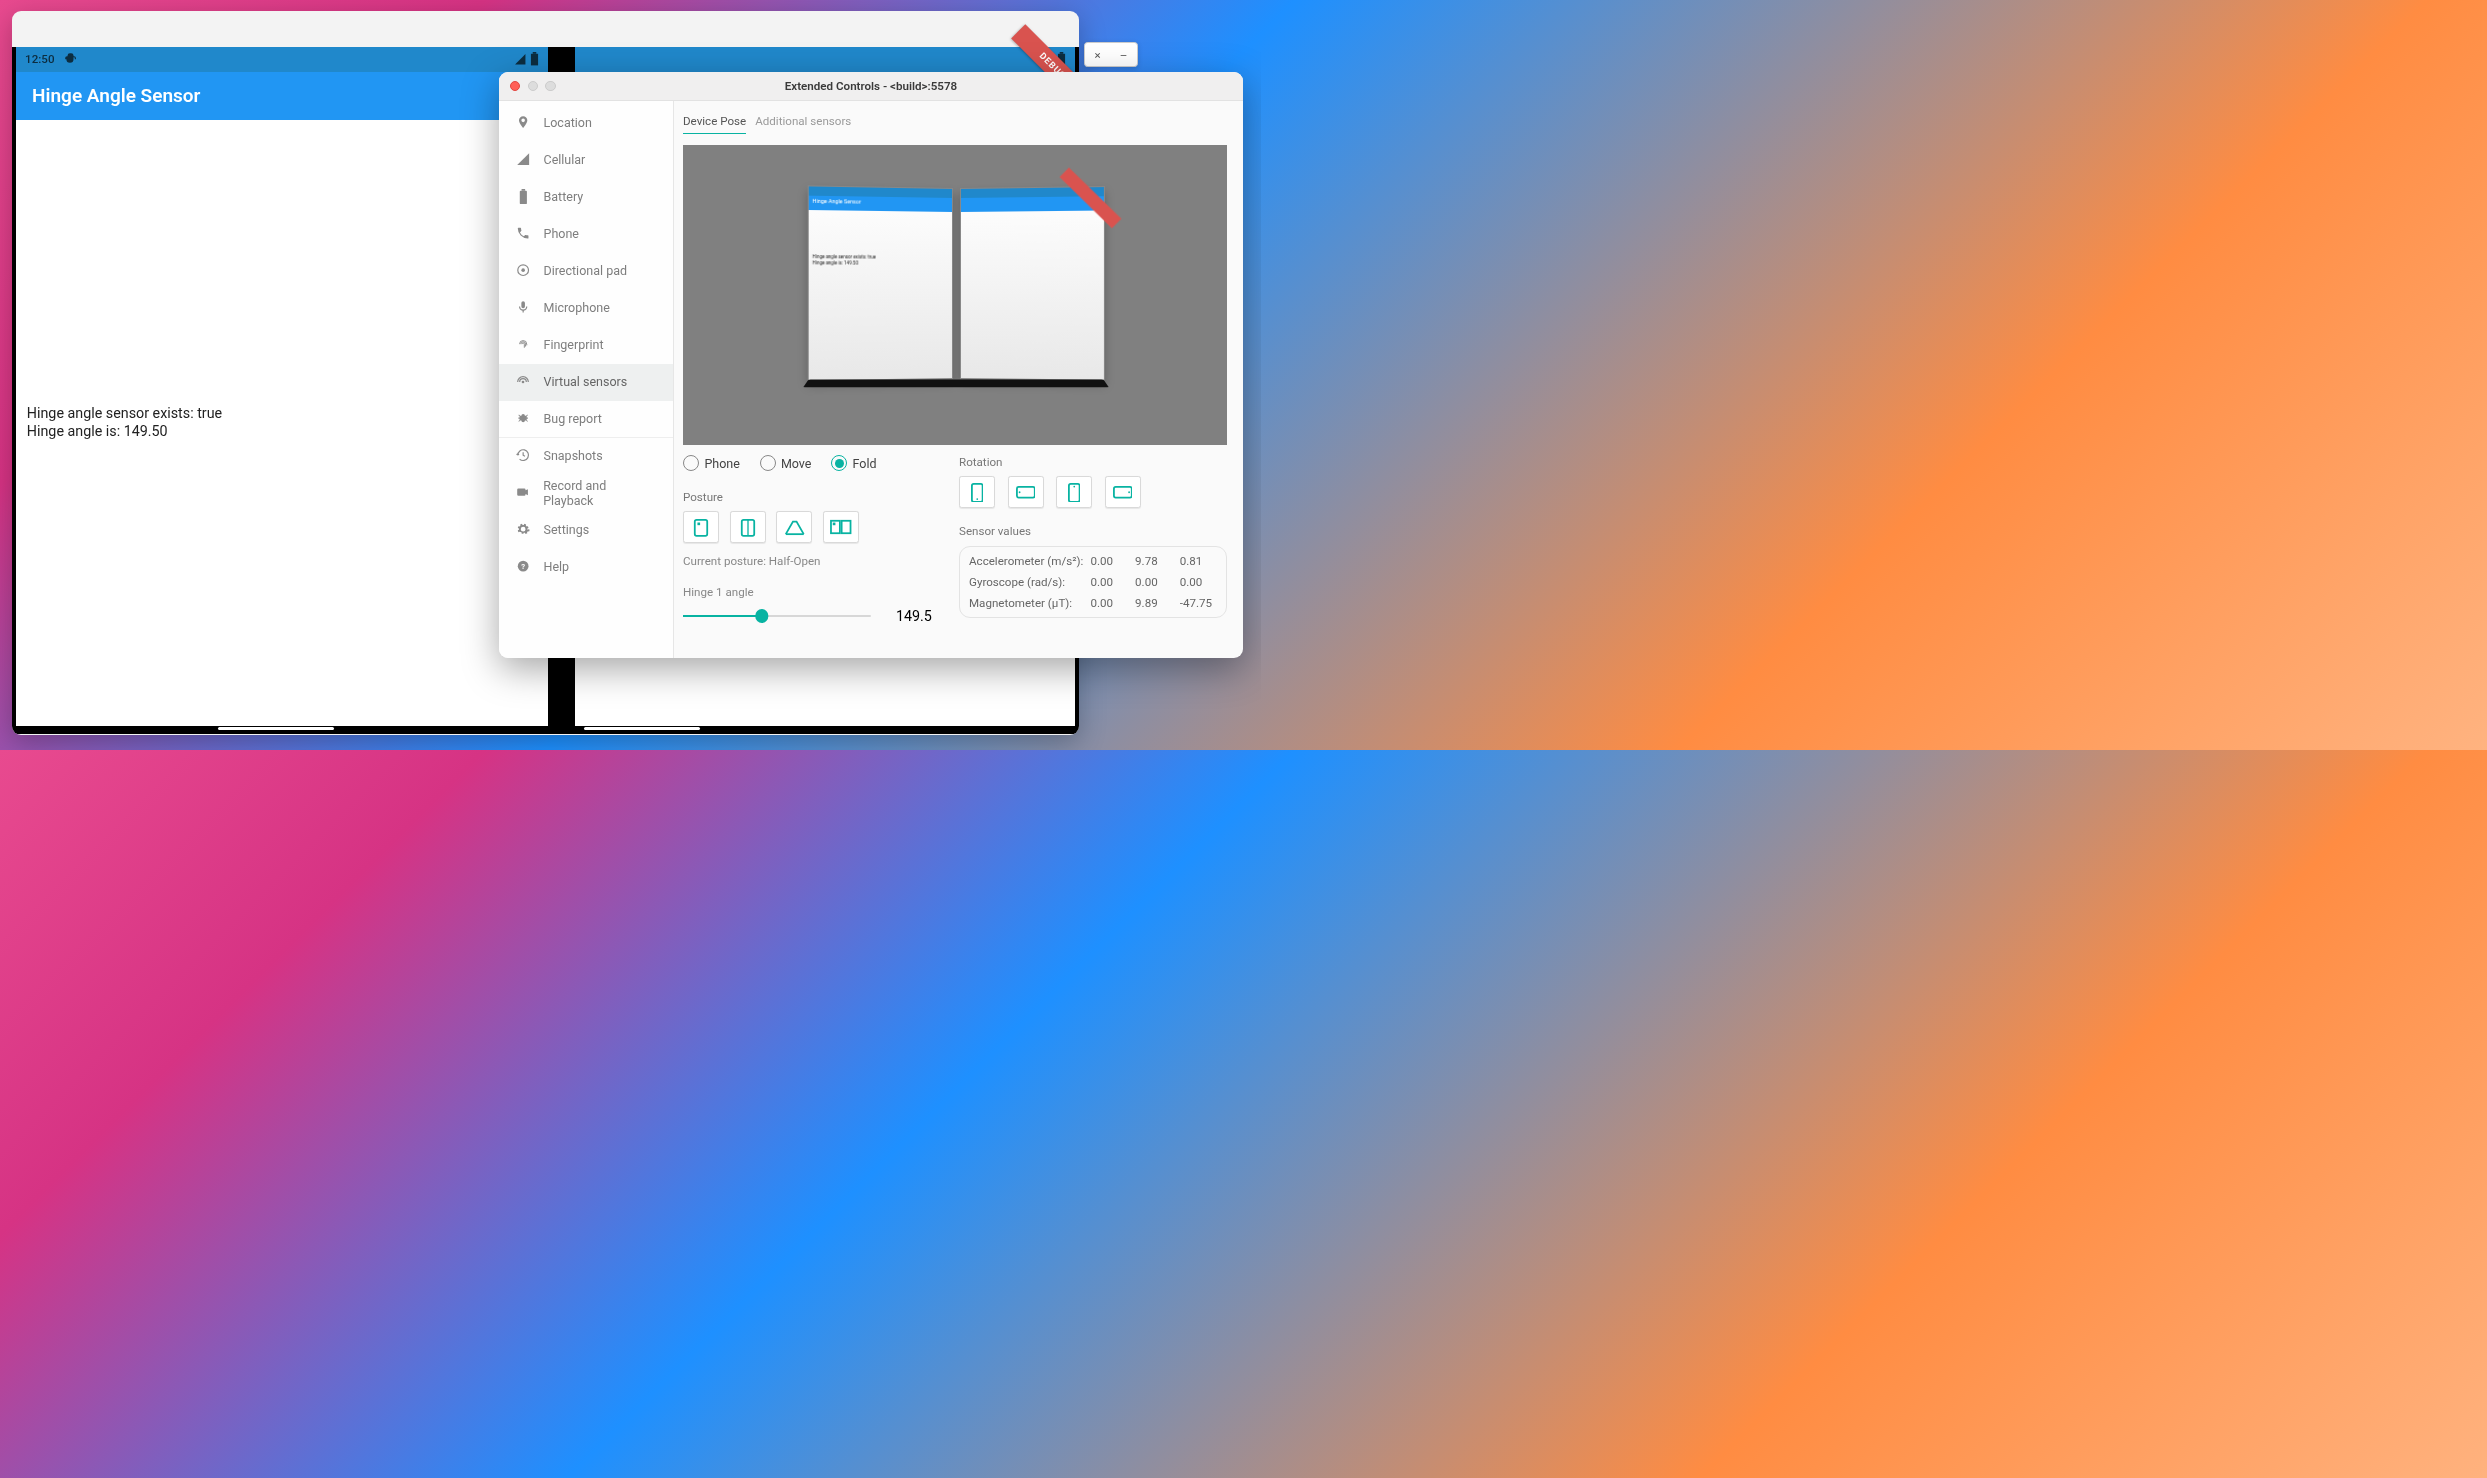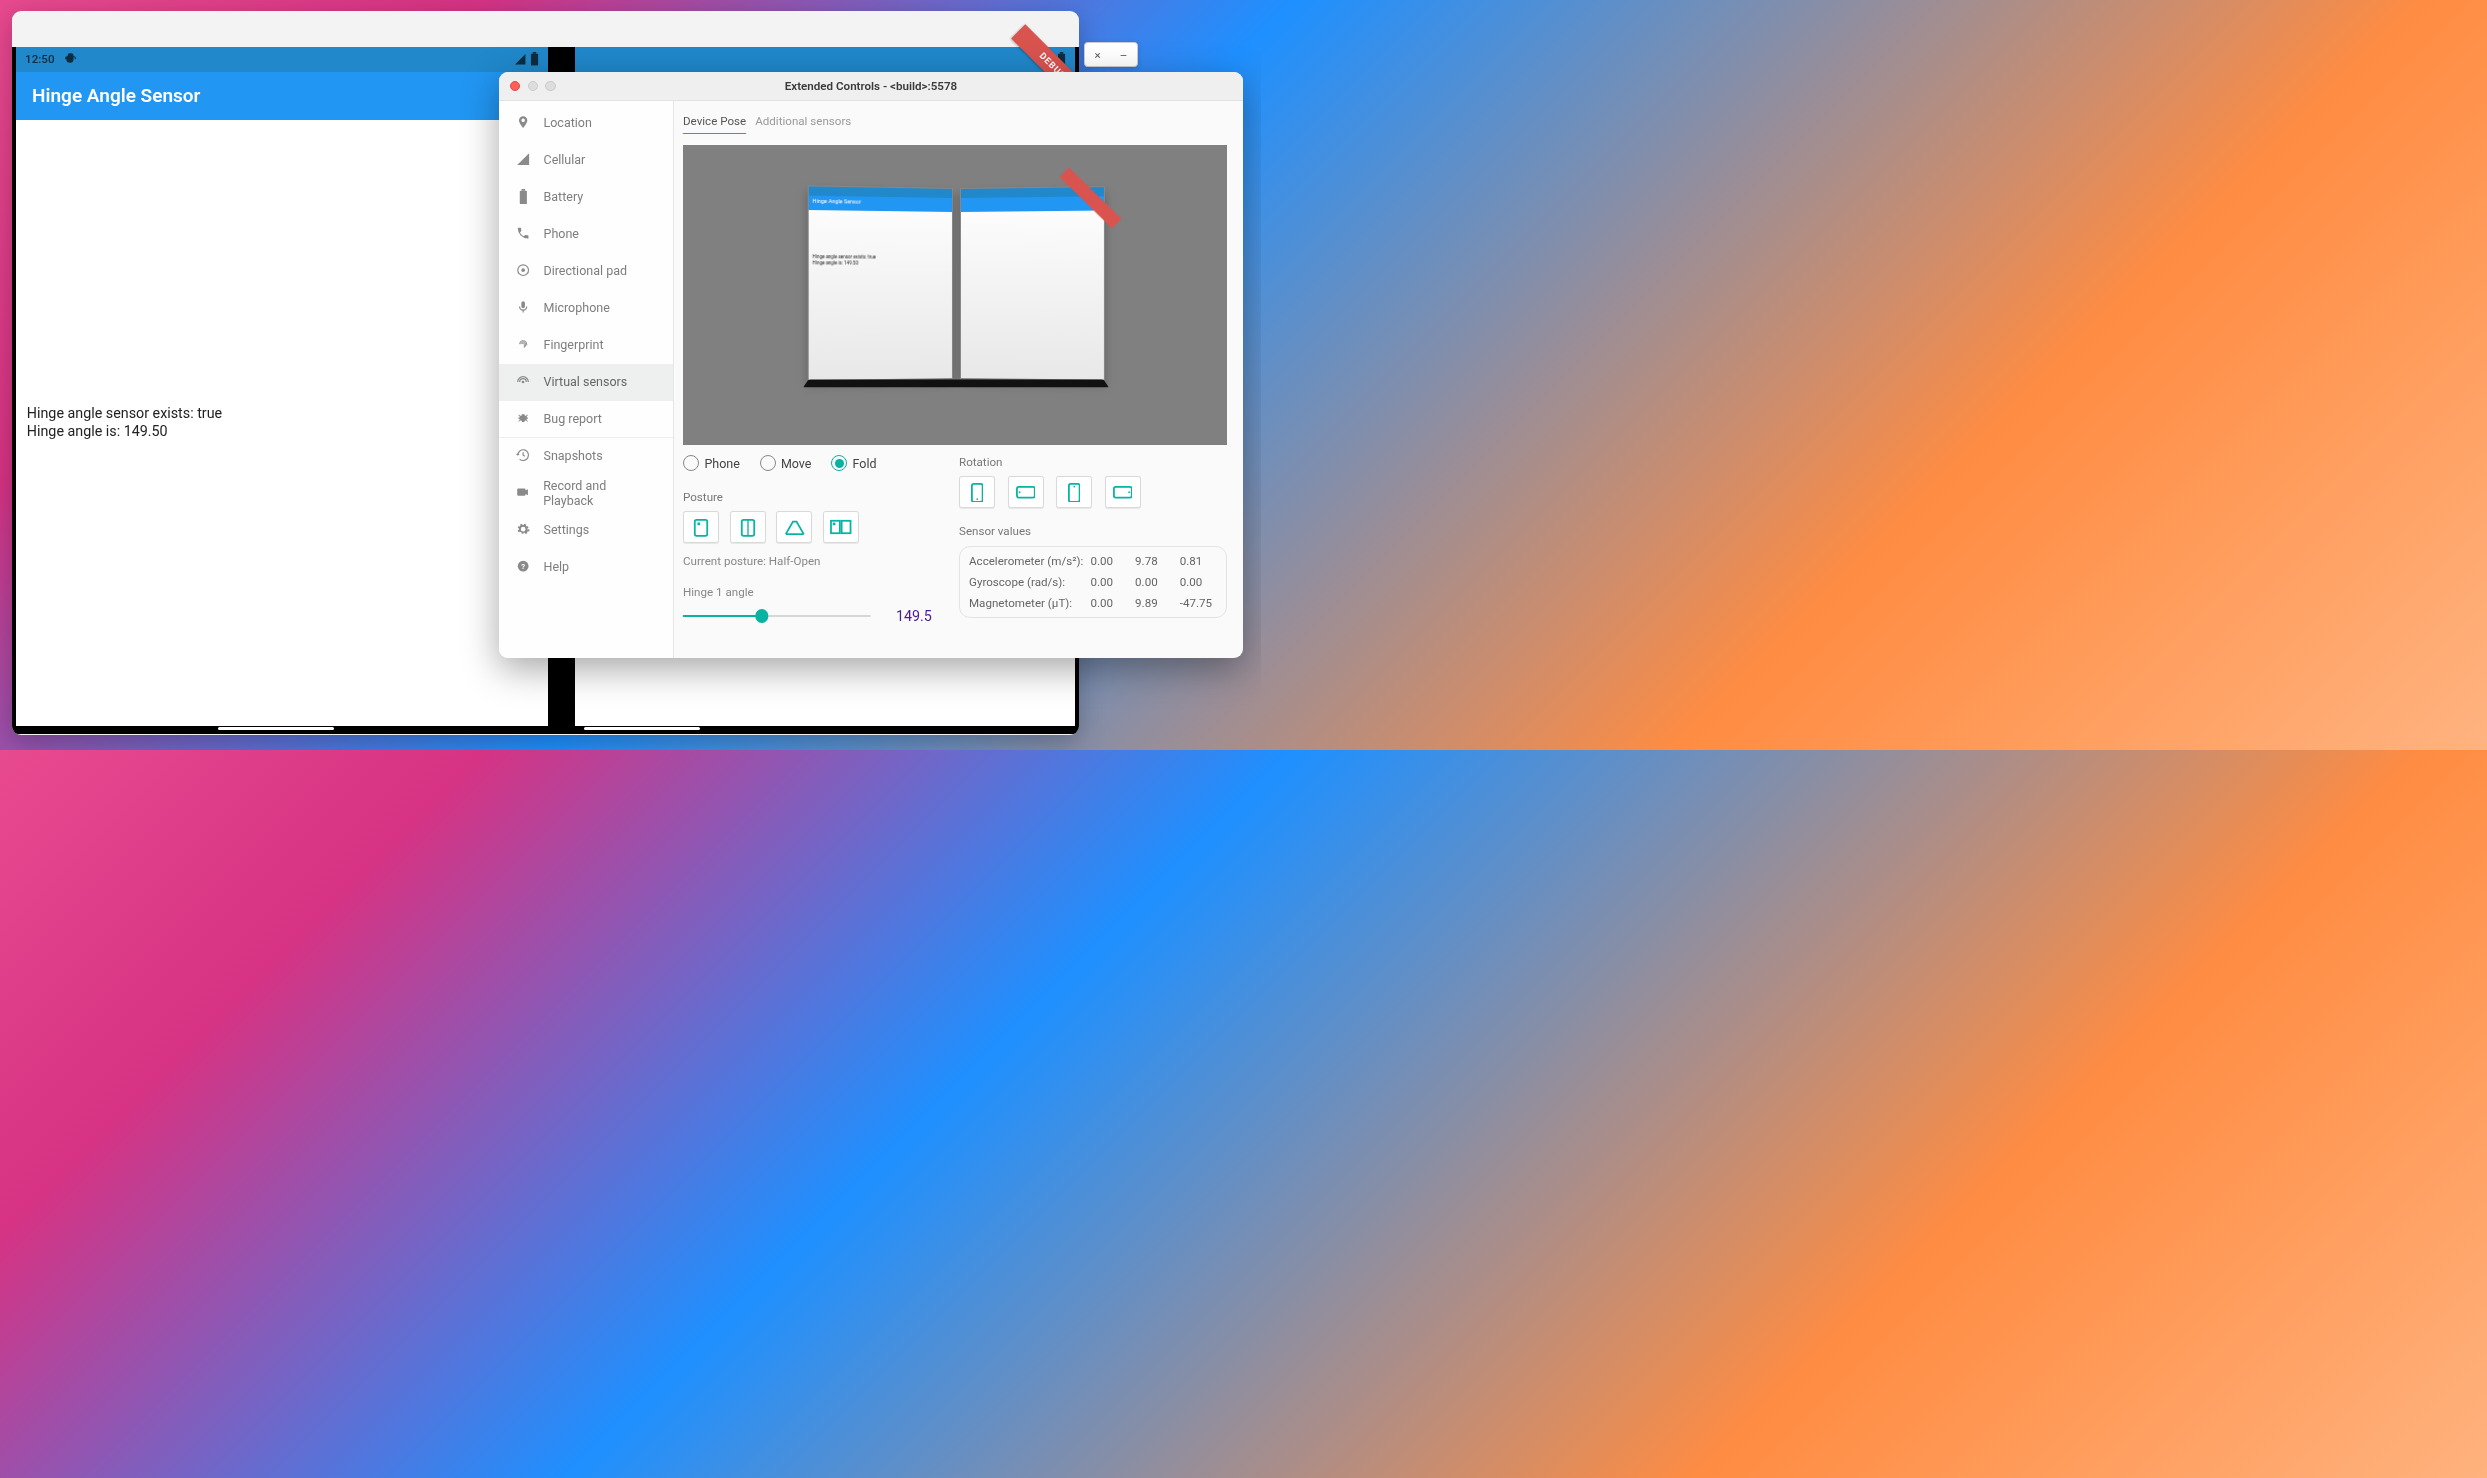--- a/index.html
+++ b/index.html
@@ -290,21 +290,21 @@
   .slider-row { display:flex; align-items:center; gap:25px; margin-top:9px; }
   .slider-track {
     width: 188px; height:2.7px; background:#d7d7d7; position:relative; border-radius:1.8px;
   }
   .slider-fill { position:absolute; left:0; top:0; height:2.7px; background:#08b3a2; }
   .slider-thumb {
     position:absolute; top:-5.4px; width:13.4px;height:13.4px;border-radius:50%;
     background:#08b3a2;
     transform:translateX(-50%);
   }
-  .slider-val { font-size:14.3px; color:#4c1d95; }
+  .slider-val { font-size:14.3px; color:#000000; }
 
   .sensor-box {
     margin-top:7.2px;
     border:0.9px solid #e3e3e3;
     border-radius:11px;
     padding:7.2px 9px;
     font-size:11.6px;
     color:#666;
   }
   .sensor-row { display:flex; align-items:flex-start; margin-bottom:7.2px; gap:5.4px;}

